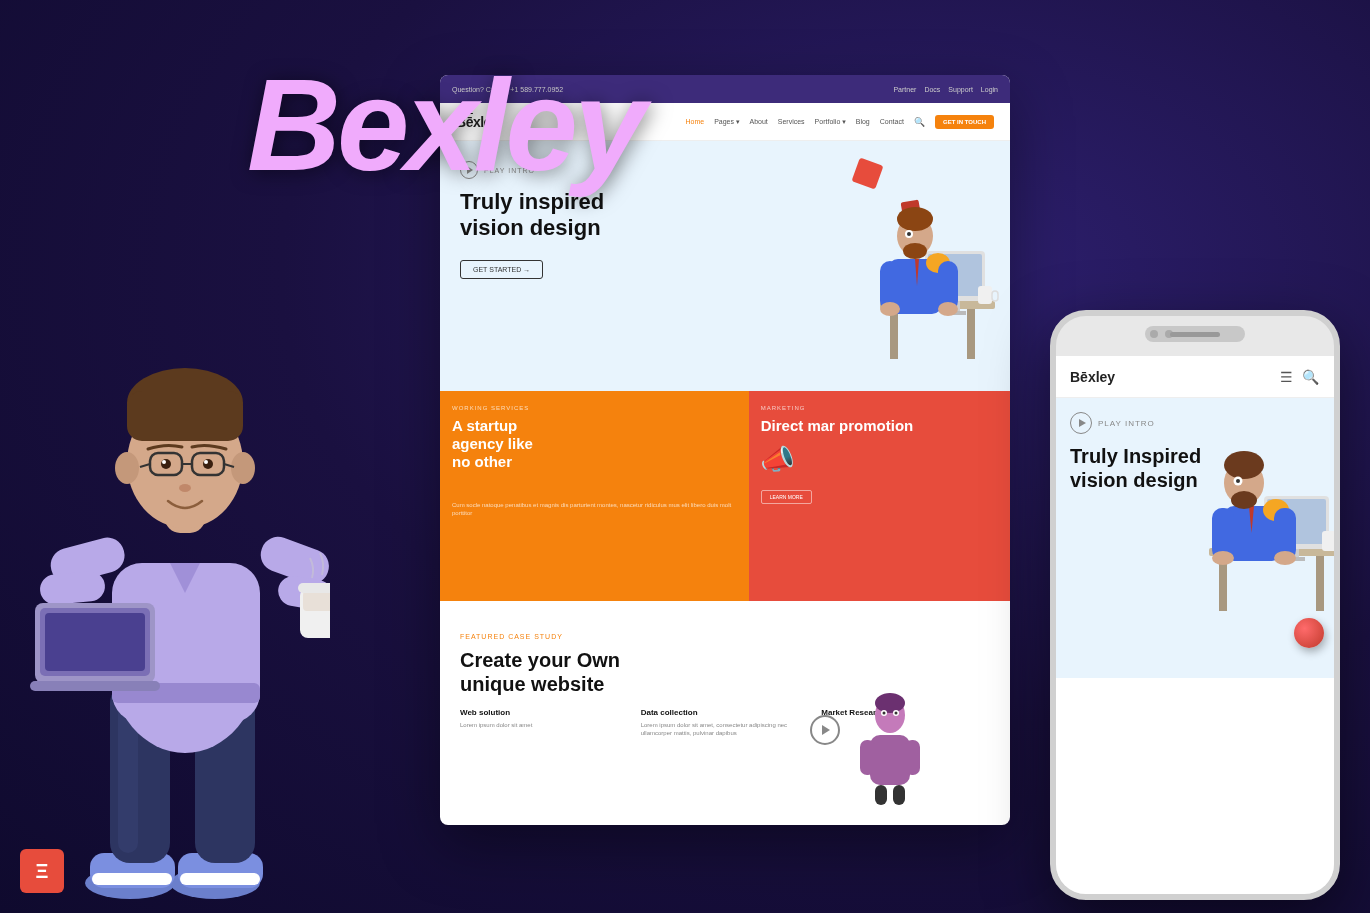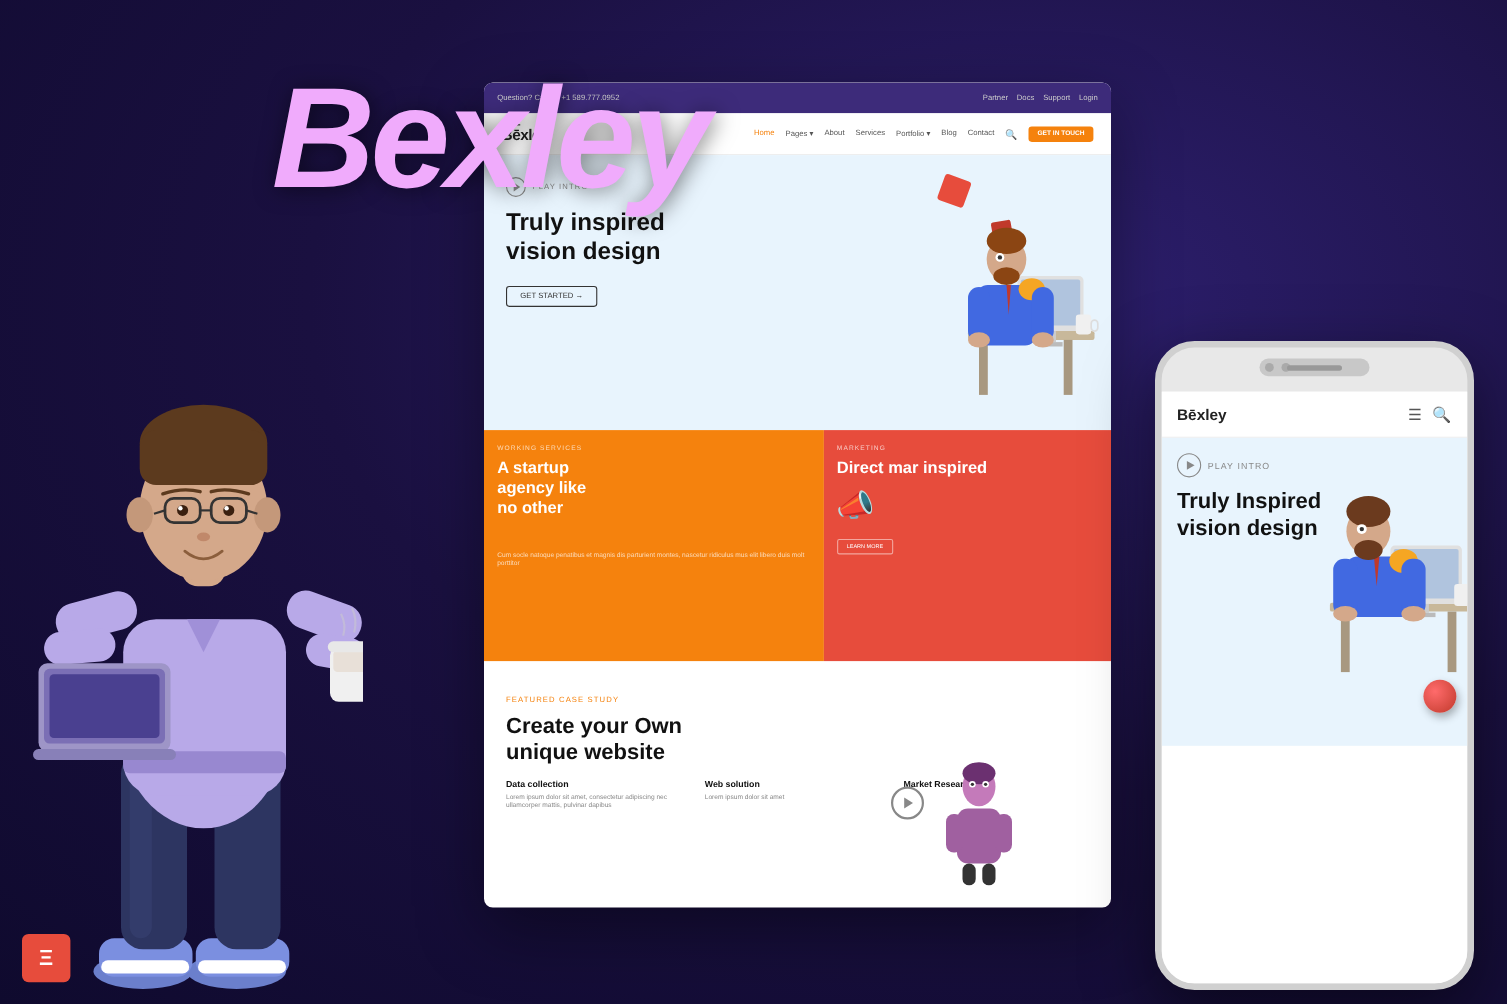--- a/index.html
+++ b/index.html
@@ -714,40 +714,40 @@
 
     <div class="service-card-orange">
       <div class="service-label">WORKING SERVICES</div>
       <div class="service-title">A startup<br>agency like<br>no other</div>
       <div class="service-text">Cum socle natoque penatibus et magnis dis parturient montes, nascetur ridiculus mus elit libero duis molt porttitor</div>
     </div>
 
 
     <div class="service-card-red">
       <div class="service-label">MARKETING</div>
-      <div class="service-title">Direct mar inspired</div>
+      <div class="service-title">Direct mar promotion</div>
       <div class="megaphone-icon">📣</div>
       <div class="service-learn-btn">LEARN MORE</div>
     </div>
   </div>
 
   <div class="desktop-case-study">
     <div class="case-study-label">FEATURED CASE STUDY</div>
     <div class="case-study-title">
       <span>Create your Own</span><br>
       <span>unique website</span>
     </div>
     <div class="case-bottom">
       <div class="case-item">
+        <div class="case-item-title">Web solution</div>
+        <div class="case-item-text">Lorem ipsum dolor sit amet</div>
+      </div>
+      <div class="case-item">
         <div class="case-item-title">Data collection</div>
         <div class="case-item-text">Lorem ipsum dolor sit amet, consectetur adipiscing nec ullamcorper mattis, pulvinar dapibus</div>
-      </div>
-      <div class="case-item">
-        <div class="case-item-title">Web solution</div>
-        <div class="case-item-text">Lorem ipsum dolor sit amet</div>
       </div>
       <div class="case-item">
         <div class="case-item-title">Market Research</div>
       </div>
     </div>
 
     <svg style="position:absolute; right:80px; bottom:20px;" viewBox="0 0 80 120" xmlns="http://www.w3.org/2000/svg" width="80" height="120">
       <ellipse cx="40" cy="30" rx="15" ry="18" fill="#c47aba"></ellipse>
       <rect x="20" y="50" width="40" height="50" rx="10" fill="#a060a0"></rect>
       <rect x="10" y="55" width="15" height="35" rx="7" fill="#a060a0"></rect>

